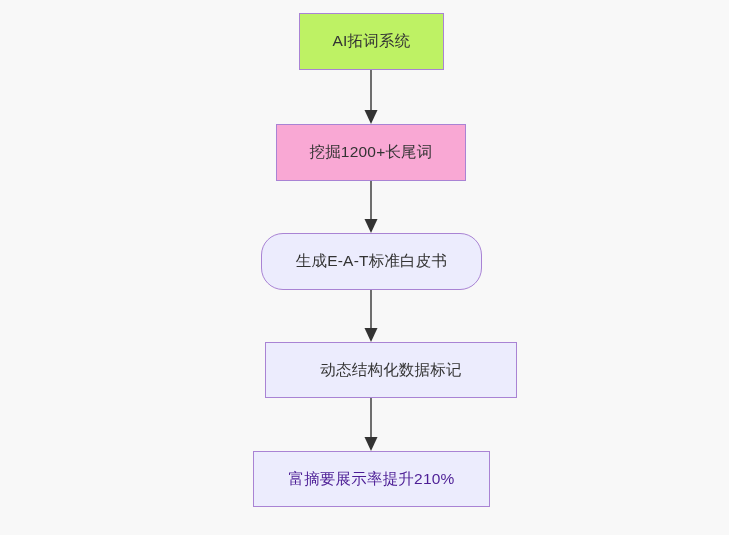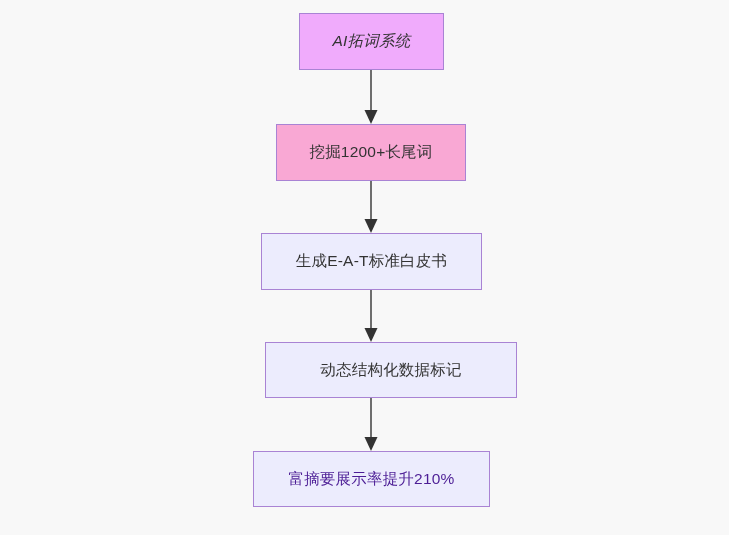--- a/index.html
+++ b/index.html
@@ -71,29 +71,29 @@
     <g>
       <line class="edge-line" x1="371" y1="290" x2="371" y2="334" style="stroke: rgb(110, 110, 110);"></line>
       <polygon class="edge-head" points="371,342 364.5,328 377.5,328" style="fill: rgb(51, 51, 51);"></polygon>
     </g>
     <g>
       <line class="edge-line" x1="371" y1="398" x2="371" y2="443" style="stroke: rgb(110, 110, 110);"></line>
       <polygon class="edge-head" points="371,451 364.5,437 377.5,437" style="fill: rgb(51, 51, 51);"></polygon>
     </g>
   </svg>
 
-  <div class="flow-node" id="fnode-0" style="left: 299px; top: 13px; width: 145px; height: 57px; background: #f0abfc; border-color: rgb(169, 131, 212); font-style: italic;">
+  <div class="flow-node" id="fnode-0" style="left: 299px; top: 13px; width: 145px; height: 57px; background: #bef264; border-color: rgb(169, 131, 212);">
     <span class="flow-node-label" style="color: rgb(51, 51, 51);">AI拓词系统</span>
   </div>
 
   <div class="flow-node" id="fnode-1" style="left: 276px; top: 124px; width: 190px; height: 57px; background: #f9a8d4; border-color: rgb(169, 131, 212);">
     <span class="flow-node-label" style="color: rgb(51, 51, 51);">挖掘1200+长尾词</span>
   </div>
 
-  <div class="flow-node" id="fnode-2" style="left: 261px; top: 233px; width: 221px; height: 57px; background: rgb(236, 236, 253); border-color: rgb(169, 131, 212);">
+  <div class="flow-node" id="fnode-2" style="left: 261px; top: 233px; width: 221px; height: 57px; background: rgb(236, 236, 253); border-color: rgb(169, 131, 212); border-radius: 22px;">
     <span class="flow-node-label" style="color: rgb(51, 51, 51);">生成E-A-T标准白皮书</span>
   </div>
 
   <div class="flow-node" id="fnode-3" style="left: 265px; top: 342px; width: 252px; height: 56px; background: rgb(236, 236, 253); border-color: rgb(169, 131, 212);">
     <span class="flow-node-label" style="color: rgb(51, 51, 51);">动态结构化数据标记</span>
   </div>
 
   <div class="flow-node" id="fnode-4" style="left: 253px; top: 451px; width: 237px; height: 56px; background: rgb(236, 236, 253); border-color: rgb(169, 131, 212);">
     <span class="flow-node-label" style="color: #4c1d95;">富摘要展示率提升210%</span>
   </div>

